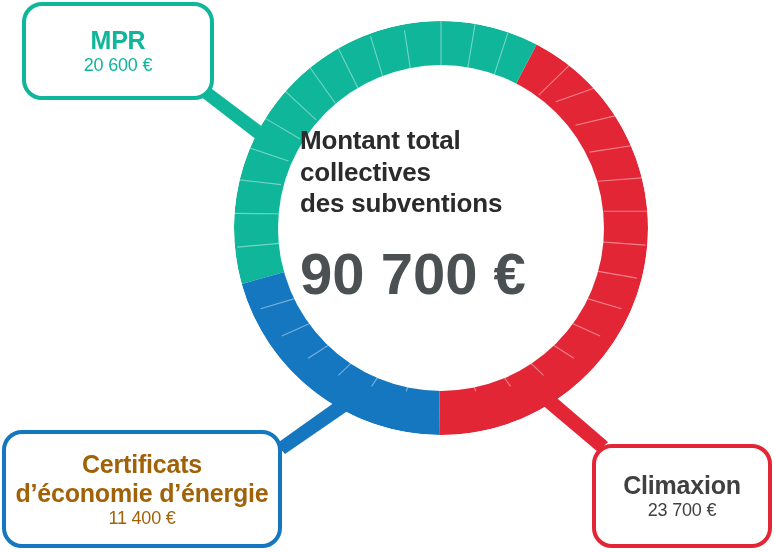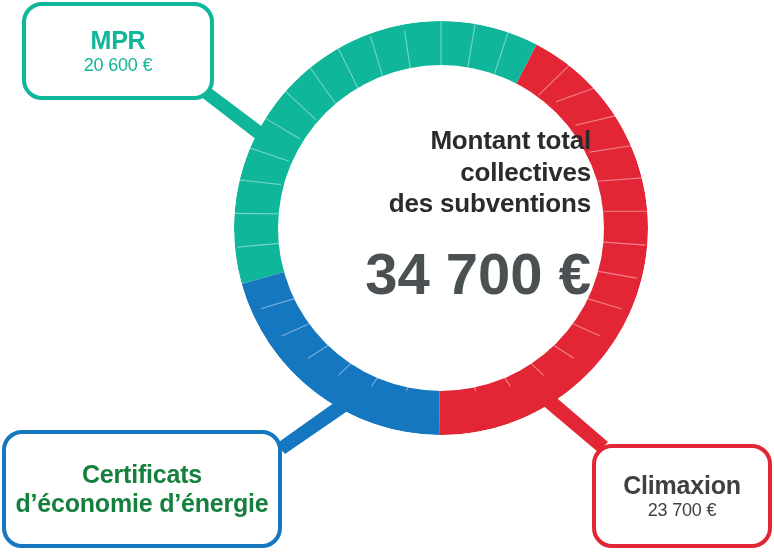--- a/index.html
+++ b/index.html
@@ -58,38 +58,38 @@
     height: 98px;
     border-color: #0FB69A;
     color: #0FB69A;
   }
   #callout-cee {
     left: 2px;
     top: 430px;
     width: 280px;
     height: 118px;
     border-color: #1577C0;
-    color: #15803d;
+    color: #a16207;
   }
   #callout-climaxion {
     left: 592px;
     top: 444px;
     width: 180px;
     height: 104px;
     border-color: #E32636;
     color: #404040;
   }
 
   
   #center-block {
     position: absolute;
-    left: 291px;
+    left: 300px;
     top: 125px;
     width: 300px;
-    text-align: right;
+    text-align: left;
     color: #262626;
   }
   #center-block .center-caption {
     font-weight: bold;
     font-size: 26px;
     line-height: 1.22;
     letter-spacing: -0.2px;
     color: #2b2b2b;
   }
   #center-block .center-total {
@@ -165,31 +165,32 @@
       </g>
     </g>
   </svg>
 
   <div id="center-block">
     <div class="center-caption">
       <div>Montant total</div>
       <div>collectives</div>
       <div>des subventions</div>
     </div>
-    <div class="center-total">34 700 €</div>
+    <div class="center-total">90 700 €</div>
   </div>
 
   <div class="callout" id="callout-mpr">
     <div class="c-title">MPR</div>
     <div class="c-value">20 600 €</div>
   </div>
 
   <div class="callout" id="callout-cee">
     <div class="c-title">Certificats</div>
     <div class="c-title">d’économie d’énergie</div>
+    <div class="c-value">11 400 €</div>
   </div>
 
   <div class="callout" id="callout-climaxion">
     <div class="c-title">Climaxion</div>
     <div class="c-value">23 700 €</div>
   </div>
 
 </div>
 
 </body></html>

